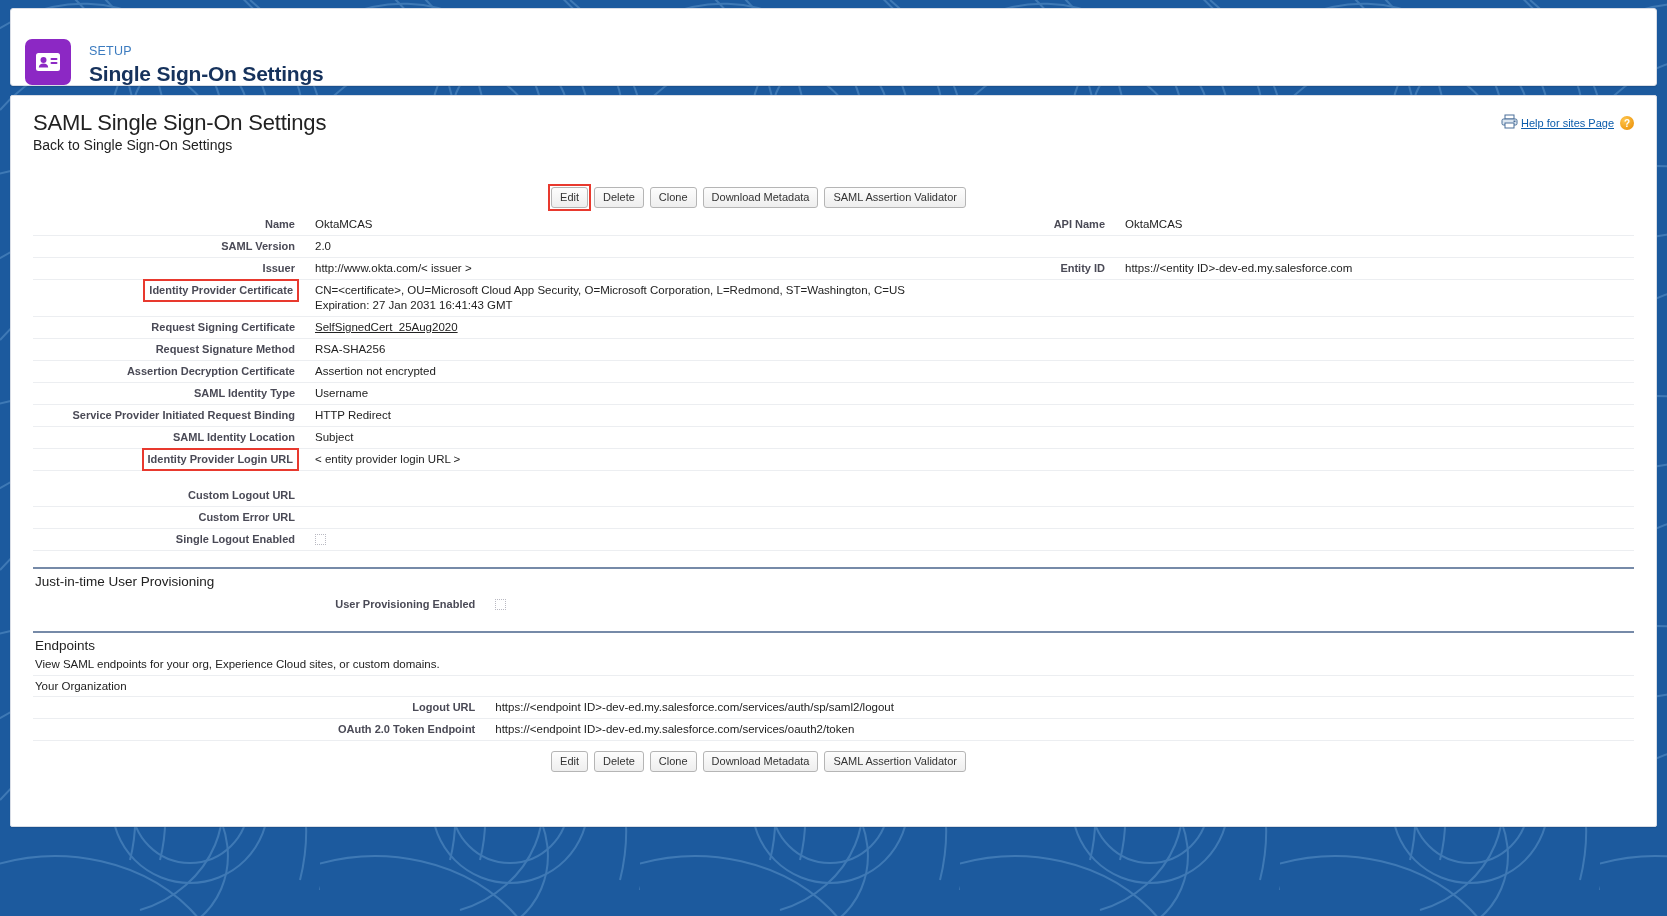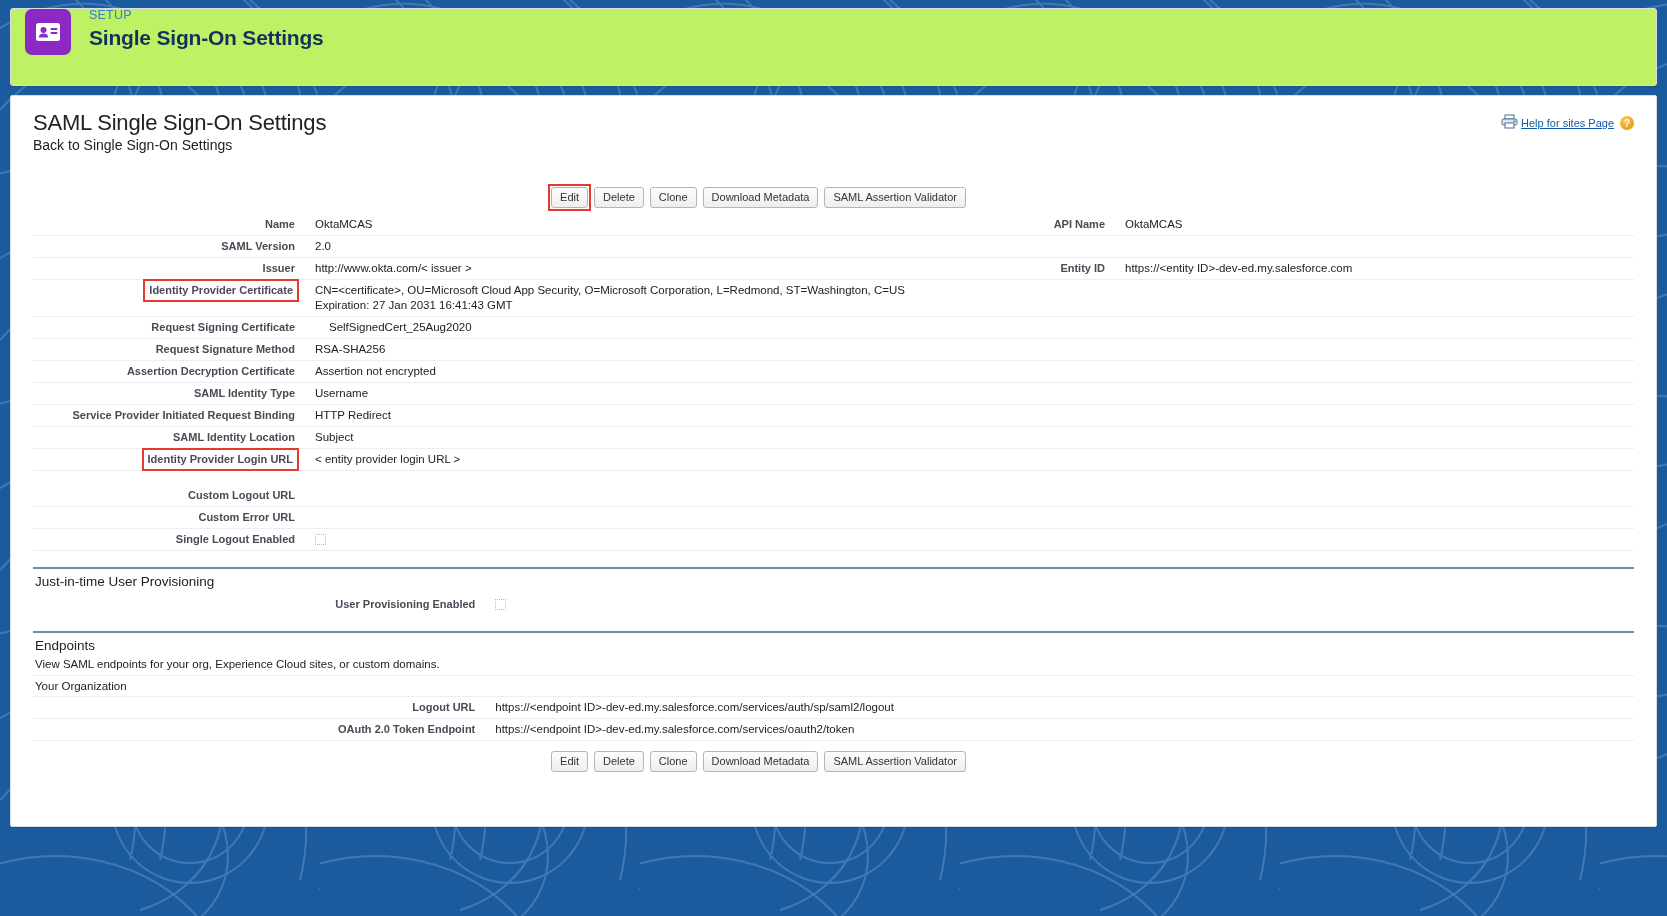--- a/index.html
+++ b/index.html
@@ -26,26 +26,26 @@
 
   #page-root {
     position: absolute;
     inset: 0;
     z-index: 2;
     padding: 8px 10px 0 10px;
   }
 
   
   .setup-header {
-    background: #bef264;
+    background: #ffffff;
     border: 1px solid #d8dde6;
     border-radius: 3px;
     height: 78px;
     display: flex;
-    align-items: flex-start;
+    align-items: flex-end;
     padding: 0 14px;
     box-shadow: 0 1px 1px rgba(0,0,0,.12);
   }
   .setup-icon {
     width: 46px; height: 46px;
     background: #8c28c4;
     border-radius: 7px;
     display: flex; align-items: center; justify-content: center;
     flex: 0 0 auto;
   }
@@ -185,22 +185,22 @@
   }
   td.nb { border-bottom: none; }
   .lbl-hl {
     display: inline-block;
     outline: 2px solid #e8392e;
     outline-offset: 2px;
     padding: 0 2px;
   }
   .val-link {
     color: #222;
+    text-decoration: underline;
     cursor: pointer;
-    margin-left: 14px;
   }
   .cert-line2 { display: block; }
 
   .sf-checkbox {
     display: inline-block;
     width: 11px; height: 11px;
     border: 1px dotted #b9b9c2;
     background: #fff;
     vertical-align: middle;
     margin-top: 1px;

